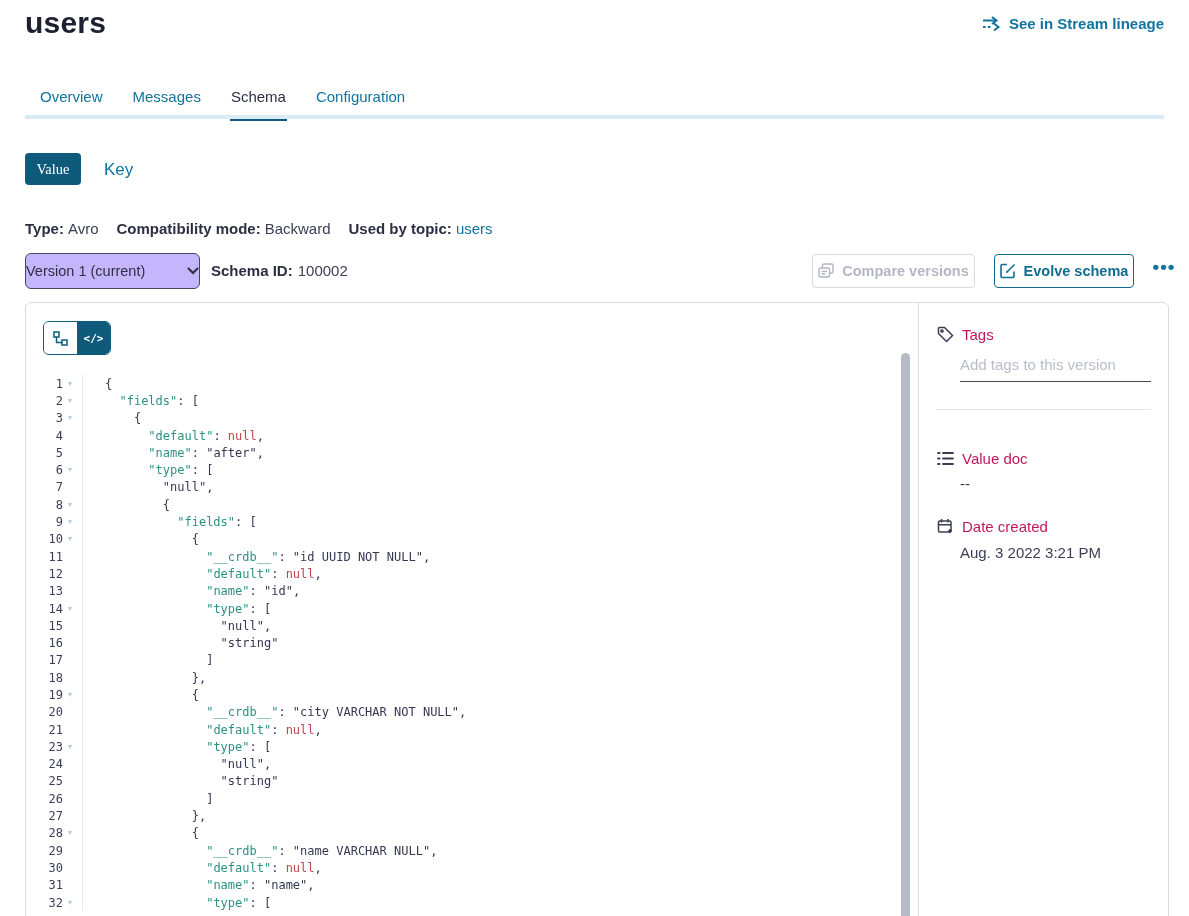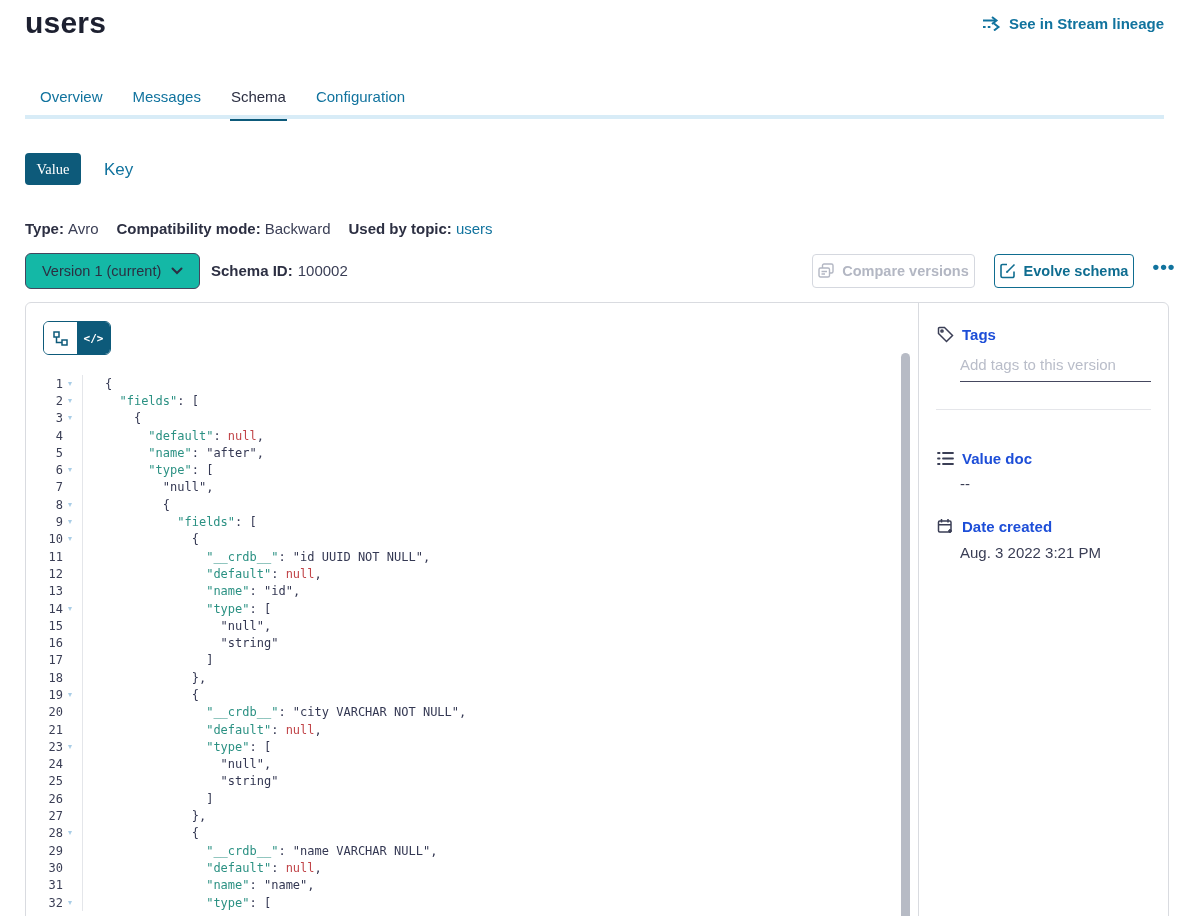--- a/index.html
+++ b/index.html
@@ -31,21 +31,21 @@
     border:none;border-radius:4px;font-size:14.5px;font-family:Liberation Serif, serif;cursor:pointer;}
   .key-link{left:104px;top:160px;font-size:17px;color:var(--link);cursor:pointer;}
 
   
   .meta-row{left:25px;top:220px;display:flex;gap:18px;font-size:15px;color:var(--navy-soft);}
   .meta-row b{color:#2c2f42;font-weight:700;margin-right:4px;}
   .topic-link{color:var(--link);cursor:pointer;}
 
   
   .version-select{left:25px;top:253px;width:175px;height:36px;border:1px solid #43465e;border-radius:6px;
-    background:#14b8a6;display:flex;align-items:center;padding:0 16px;font-size:14.5px;color:#2c2f42;cursor:pointer;}
+    background:#c4b5fd;display:flex;align-items:center;padding:0 0;font-size:14.5px;color:#2c2f42;cursor:pointer;}
   .version-select .grow{flex:1;}
   .schema-id{left:211px;top:262px;font-size:15px;color:var(--navy-soft);}
   .schema-id b{color:#2c2f42;font-weight:700;margin-right:5px;}
   .btn{height:34px;border-radius:4px;background:#fff;font-size:14.5px;font-weight:600;font-family:inherit;
     display:flex;align-items:center;justify-content:center;gap:8px;cursor:pointer;}
   .compare-btn{left:812px;top:254px;width:163px;border:1px solid #d5d8df;color:var(--disabled);}
   .evolve-btn{left:994px;top:254px;width:140px;border:1px solid #0f6d90;color:#0f6d90;}
   .more-btn{left:1144px;top:250px;width:40px;height:34px;background:none;border:none;color:var(--link);
     font-size:19px;font-weight:900;letter-spacing:1px;cursor:pointer;font-family:inherit;}
 
@@ -64,21 +64,21 @@
   .cm-gutter{display:flex;width:57px;flex:0 0 57px;height:100%;align-items:center;
     border-right:1.5px solid var(--gutter-rule);}
   .cm-ln{width:37px;text-align:right;font-family:"DejaVu Sans Mono",monospace;font-size:12px;color:var(--navy-soft);}
   .cm-fold{width:18px;padding-left:5px;font-size:8px;color:var(--fold);cursor:pointer;line-height:1;}
   .cm-code{white-space:pre;font-family:"DejaVu Sans Mono",monospace;font-size:12px;padding-left:22px;color:var(--code-text);}
   .tk-k{color:var(--code-key);} .tk-u{color:var(--code-null);} .tk-s,.tk-p{color:var(--code-text);}
   .scroll-thumb{position:absolute;right:8px;top:50px;bottom:-4px;width:9px;border-radius:5px;background:var(--thumb);cursor:pointer;}
 
   
   .side-pane{position:absolute;right:0;top:0;bottom:0;width:250px;border-left:1px solid var(--border);}
-  .side-head{position:absolute;display:flex;align-items:flex-end;gap:8px;left:17px;font-size:15px;font-weight:700;color:#1d4ed8;}
+  .side-head{position:absolute;display:flex;align-items:flex-end;gap:8px;left:17px;font-size:15px;font-weight:400;color:#be185d;}
   .side-icon{width:18px;height:18px;display:flex;align-items:center;justify-content:center;color:var(--navy-soft);}
   .tags-input{position:absolute;left:41px;top:53px;width:191px;font-size:15px;color:#b9bdc9;cursor:text;}
   .tags-underline{position:absolute;left:41px;top:78px;width:191px;border-bottom:1.5px solid #45485f;}
   .side-divider{position:absolute;left:17px;top:106px;width:215px;border-bottom:1px solid #e5e6ea;}
   .side-value{position:absolute;left:41px;font-size:15px;color:var(--navy-soft);}
   svg{display:block;}
 </style>
 </head>
 <body>
 

